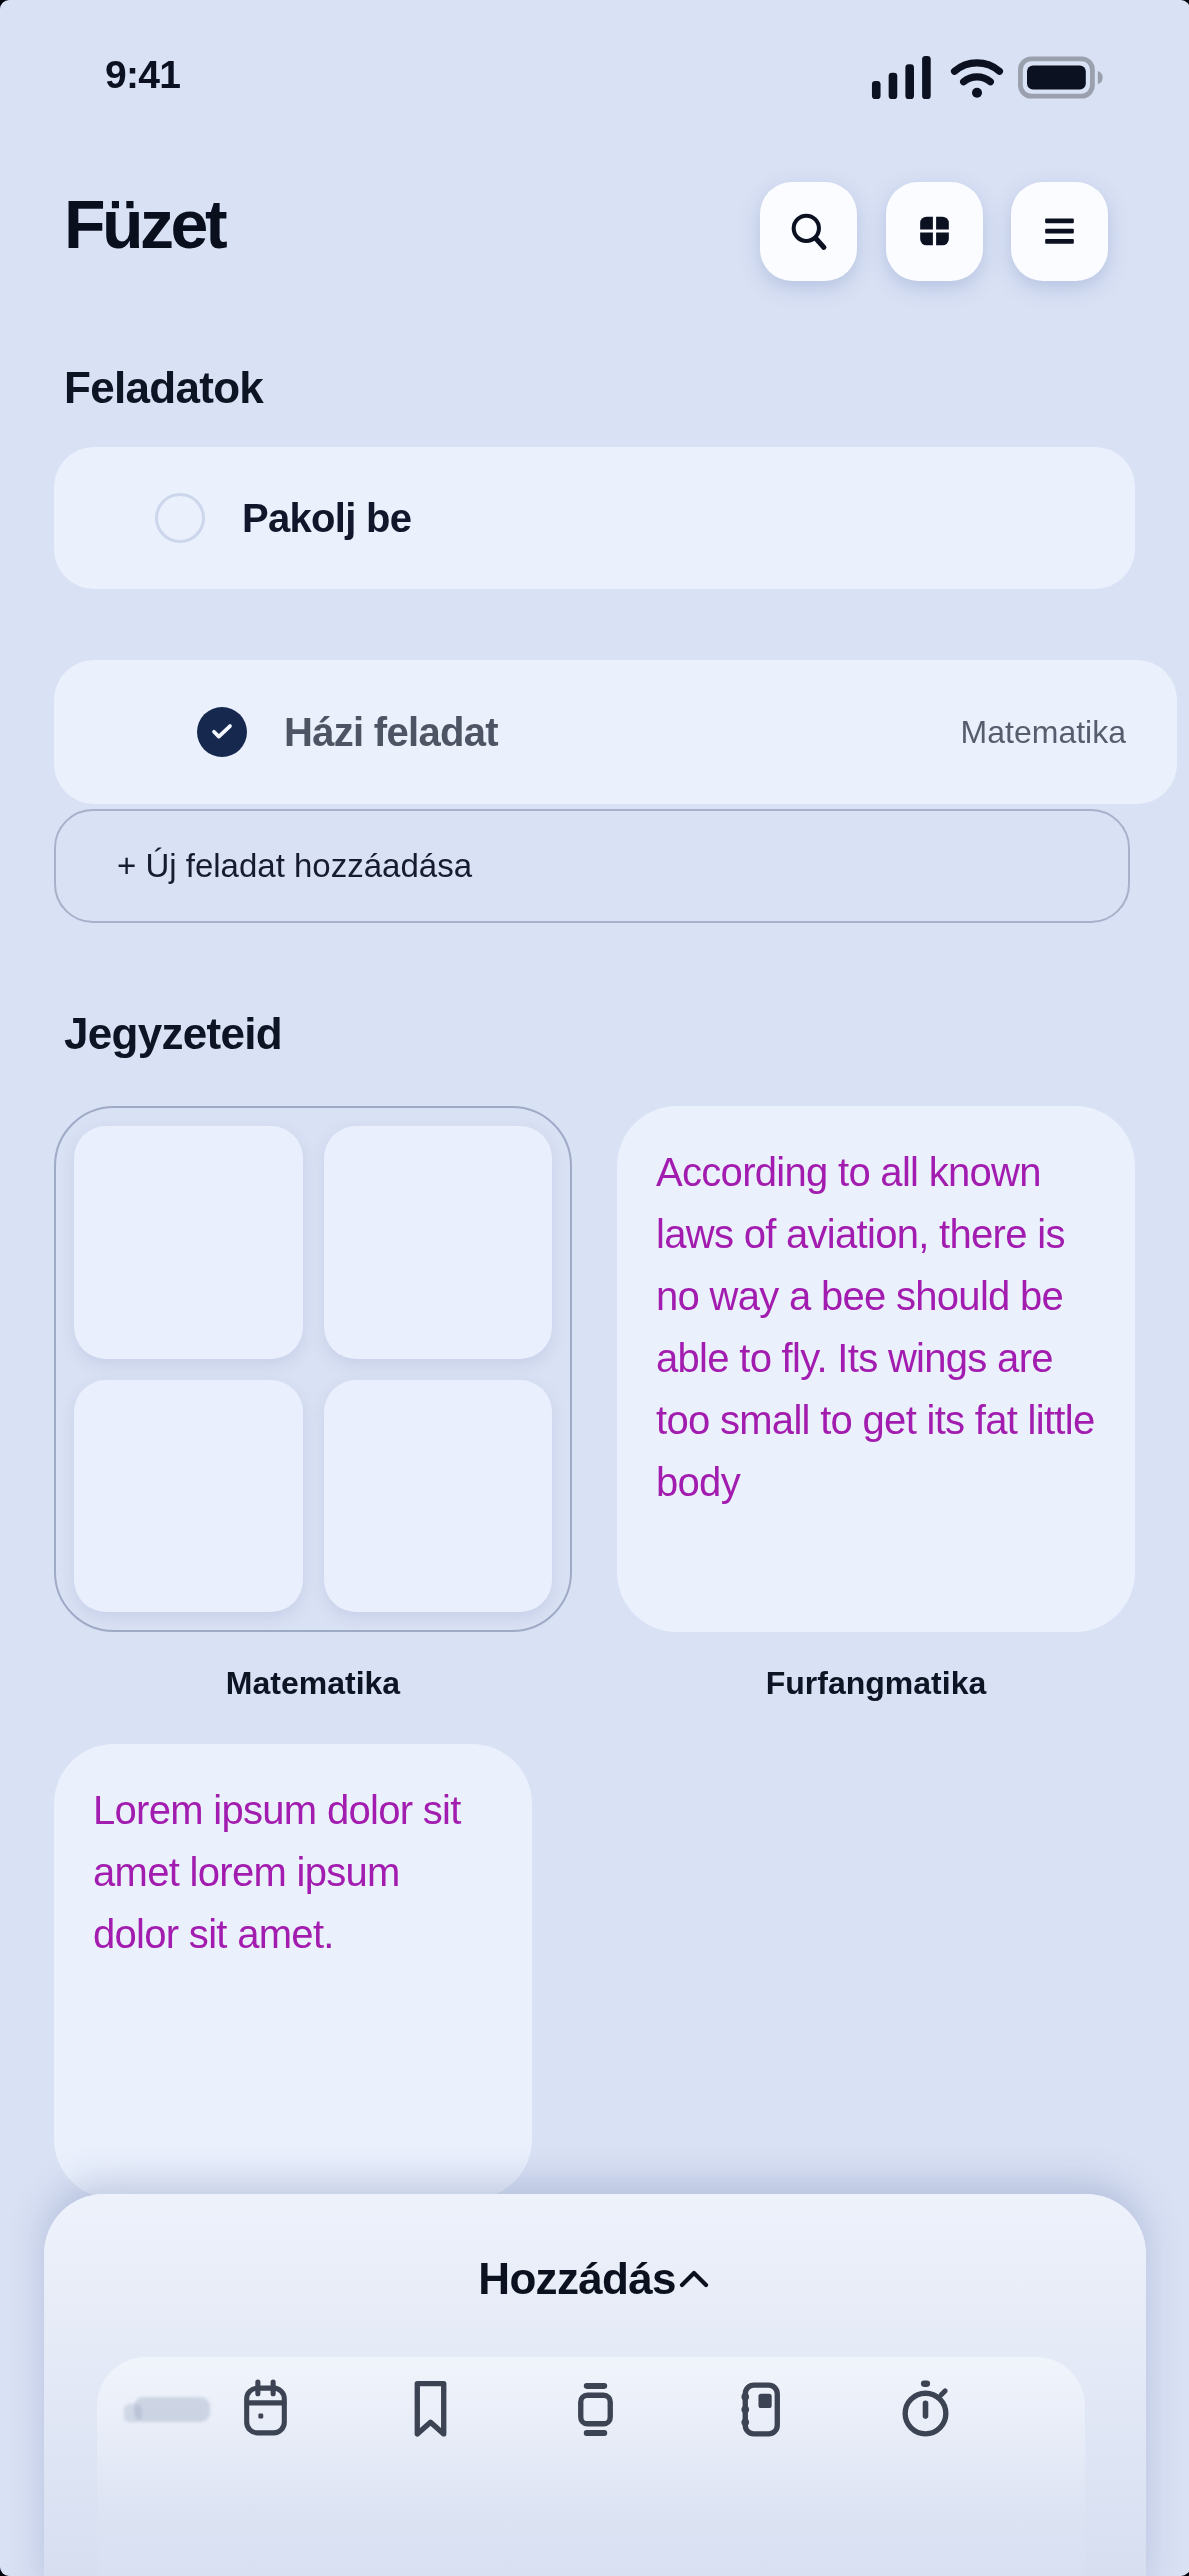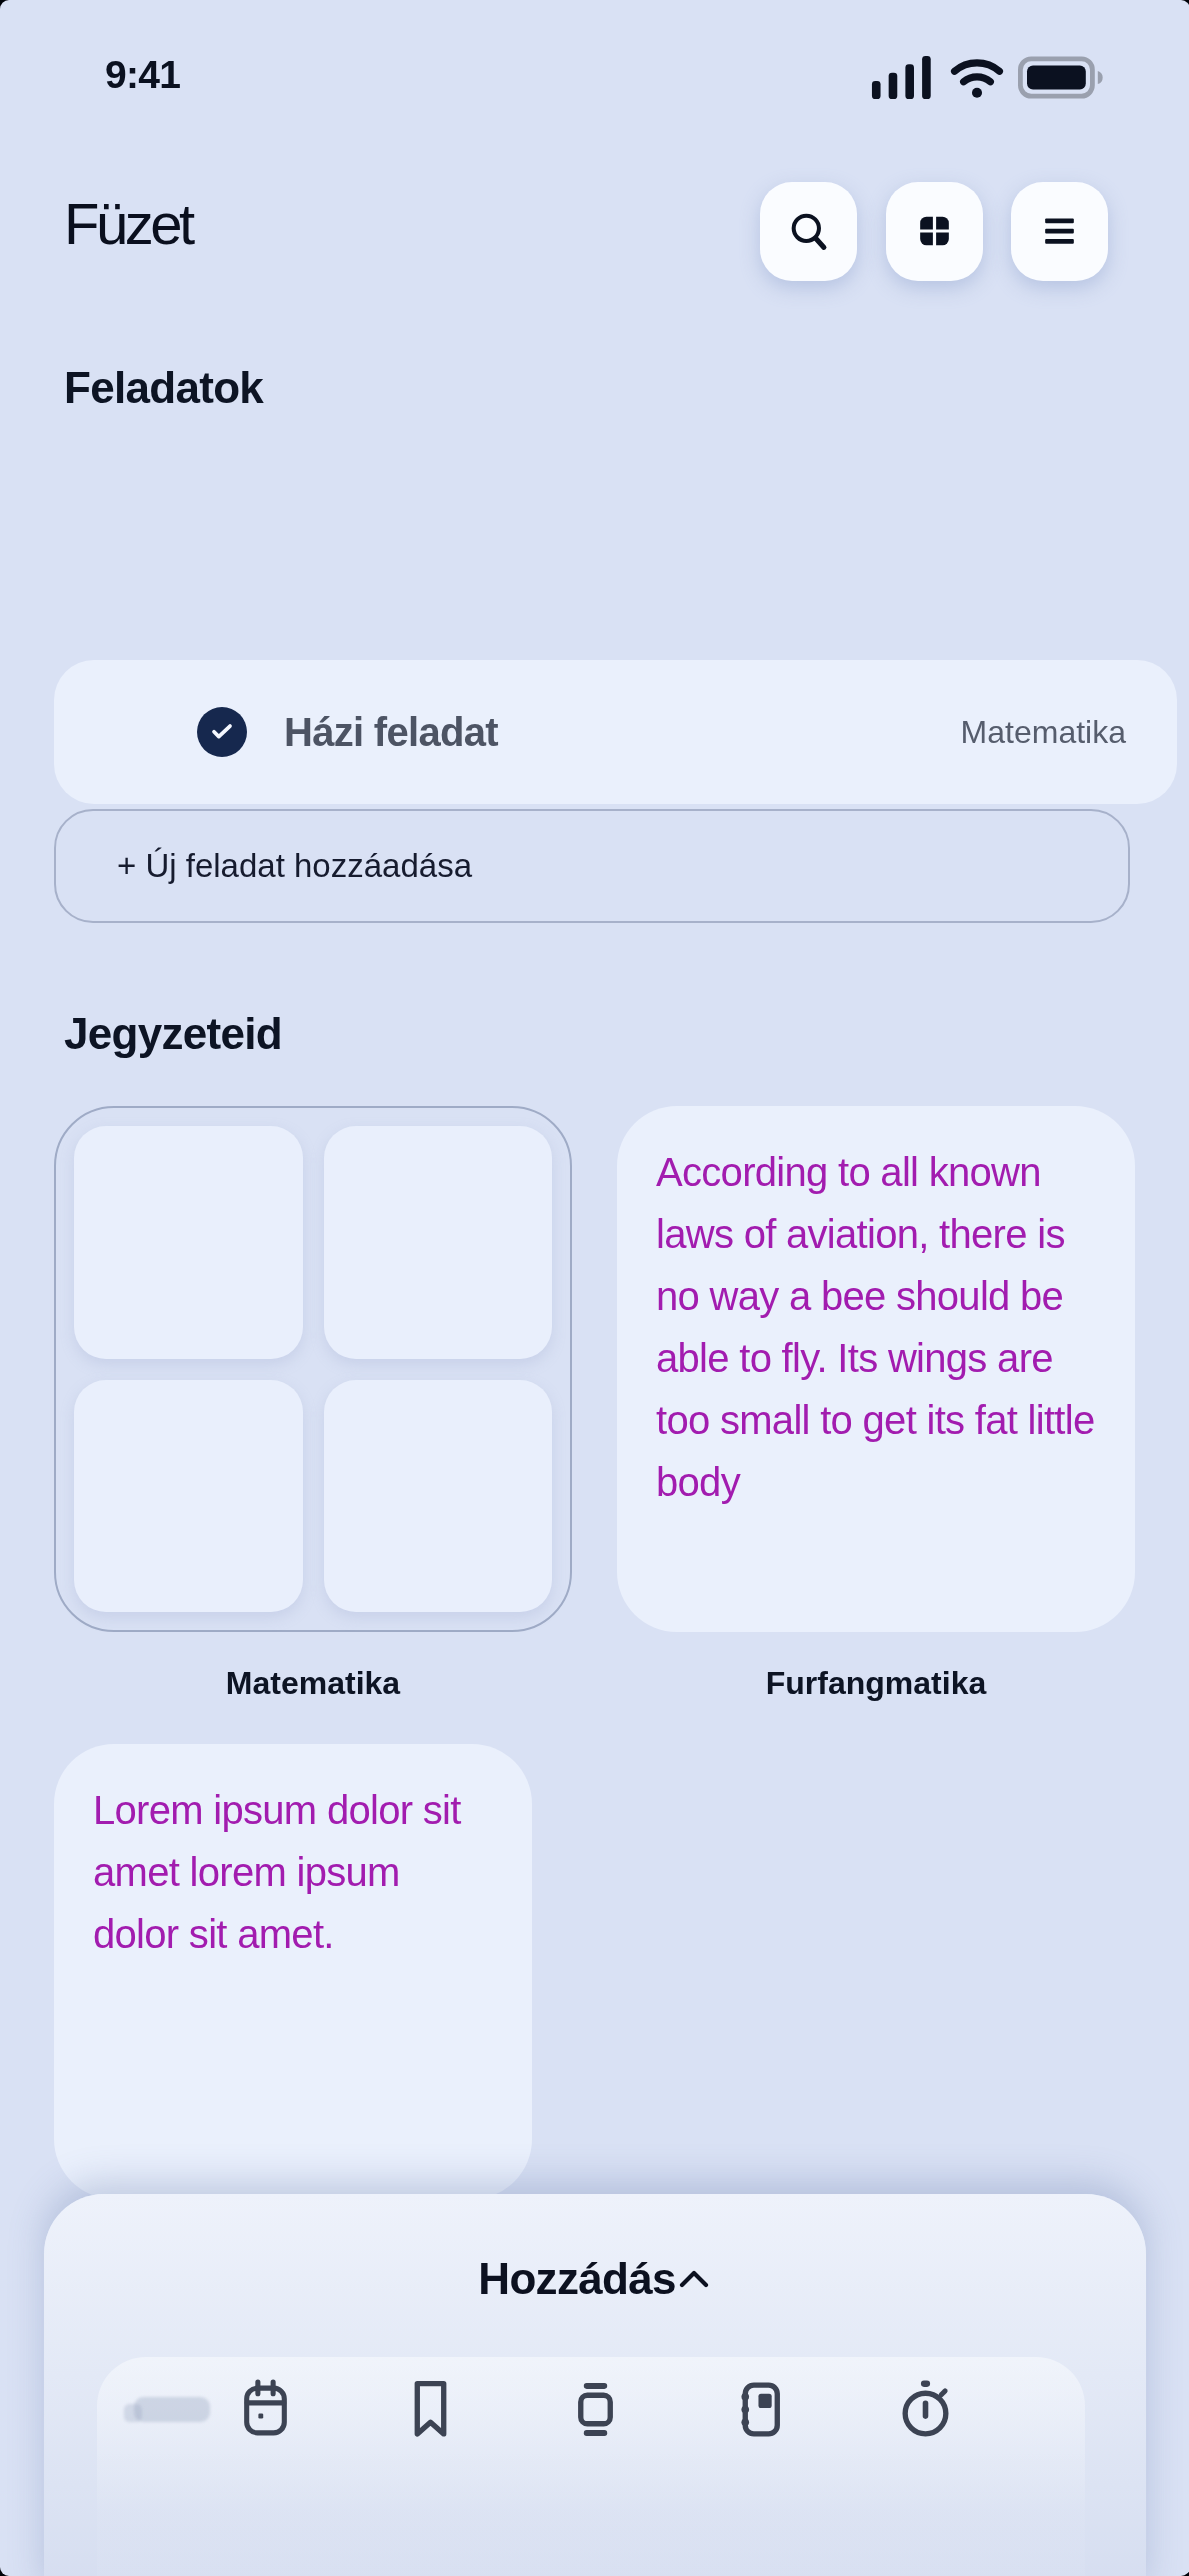--- a/index.html
+++ b/index.html
@@ -6,21 +6,21 @@
   .stage{position:relative;width:1190px;height:2576px;background:#000309;overflow:hidden;
          font-family:"Liberation Sans", sans-serif;}
   .screen{position:absolute;inset:0;background:#d9e1f4;border-radius:9px;overflow:hidden;}
 
   
   .statusbar{position:absolute;top:49px;left:0;right:0;height:55px;}
   .time{position:absolute;left:105px;top:4.2px;font-size:39px;font-weight:700;color:#0b1120;letter-spacing:-0.7px;}
   .sticons{position:absolute;right:82px;top:7px;display:flex;align-items:center;gap:12.5px;}
 
   
-  .apptitle{position:absolute;left:64px;top:172px;font-size:58px;font-weight:400;color:#0a0f1e;letter-spacing:-3.5px;line-height:104px;}
+  .apptitle{position:absolute;left:64px;top:172px;font-size:68px;font-weight:700;color:#0a0f1e;letter-spacing:-3.5px;line-height:104px;}
   .hbuttons{position:absolute;top:182px;right:82px;display:flex;gap:28.4px;}
   .hbtn{width:97px;height:99px;background:#fafcff;border-radius:32px;display:flex;align-items:center;justify-content:center;
         box-shadow:0 7px 19.4px rgba(140,160,205,0.45);}
 
   
   .sechead{position:absolute;left:64px;font-size:44px;font-weight:700;color:#0d1424;letter-spacing:-0.7px;}
 
   
   .taskcard{position:absolute;left:54px;width:1081px;background:#eaf0fc;border-radius:40px;
             display:flex;align-items:center;}
@@ -119,20 +119,25 @@
             <rect x="4" y="5" width="16" height="2.7" rx="0.6"></rect>
             <rect x="4" y="10.7" width="16" height="2.7" rx="0.6"></rect>
             <rect x="4" y="16.4" width="16" height="2.7" rx="0.6"></rect>
           </svg>
         </span>
       </div>
     </div>
 
     <div class="sechead" style="top:363px;">Feladatok</div>
 
+    <div class="taskcard" style="top:447px;height:142px;">
+      <div class="cb empty"></div>
+      <div class="tlabel">Pakolj be</div>
+      <div class="ttag"></div>
+    </div>
 
     <div class="taskcard" style="top:660px;height:144px;padding-left:42px;">
       <div class="cb checked">
         <span>
           <svg width="32" height="32" viewBox="0 0 24 24" fill="none" stroke="#f5f8ff" stroke-width="2.8" stroke-linecap="round" stroke-linejoin="round">
             <path d="M6 12.6l3.6 3.6L18 8.3"></path>
           </svg>
         </span>
       </div>
       <div class="tlabel done">Házi feladat</div>

